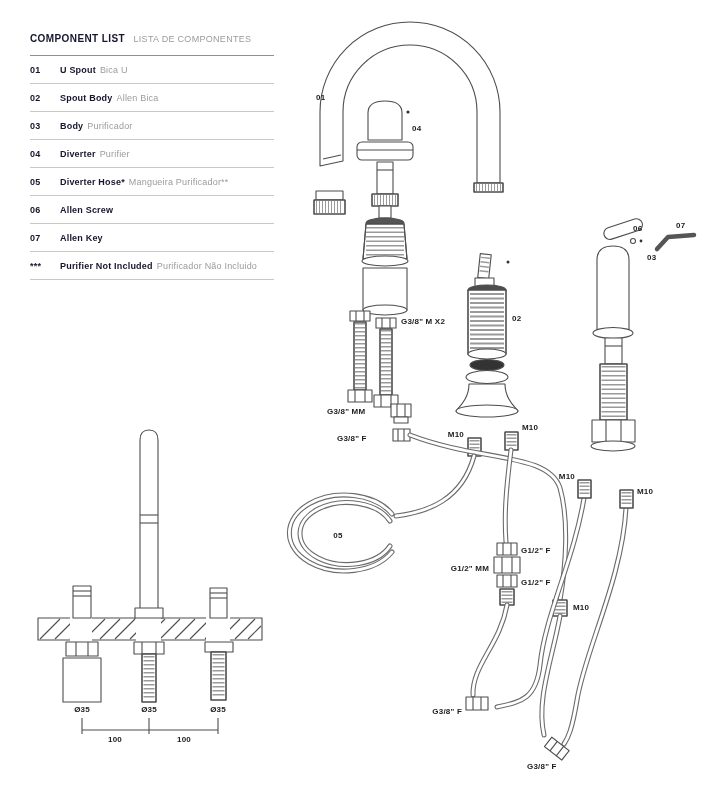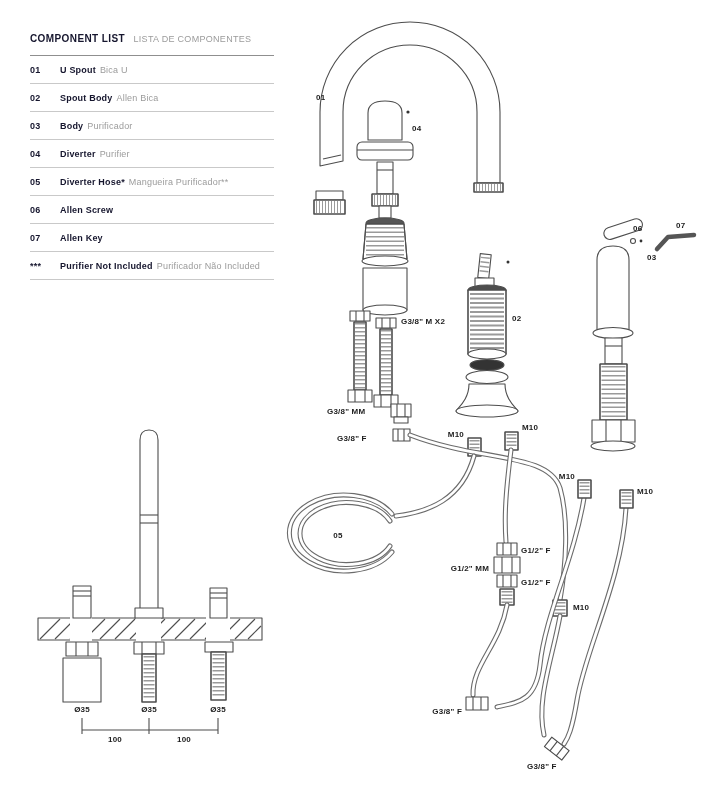--- a/index.html
+++ b/index.html
@@ -62,21 +62,21 @@
       <span class="cl-pt"></span>
     </div>
     <div class="cl-row">
       <span class="cl-num">07</span>
       <span class="cl-en">Allen Key</span>
       <span class="cl-pt"></span>
     </div>
     <div class="cl-row">
       <span class="cl-num">***</span>
       <span class="cl-en">Purifier Not Included</span>
-      <span class="cl-pt">Purificador Não Included</span>
+      <span class="cl-pt">Purificador Não Incluido</span>
     </div>
   </div>
 
   <svg class="diagram" width="710" height="800" viewBox="0 0 710 800">
     <g stroke="#4d4d4d" stroke-width="1.1" fill="none" stroke-linejoin="round">
 
       <g>
         <path d="M320,166 L320,112 A90,90 0 0 1 500,112 L500,183 L477,183 L477,112 A67,67 0 0 0 343,112 L343,161 Z" fill="#fff"></path>
         <line x1="323" y1="159" x2="341" y2="155"></line>
         <rect x="474" y="183" width="29" height="9" fill="#fff"></rect>

